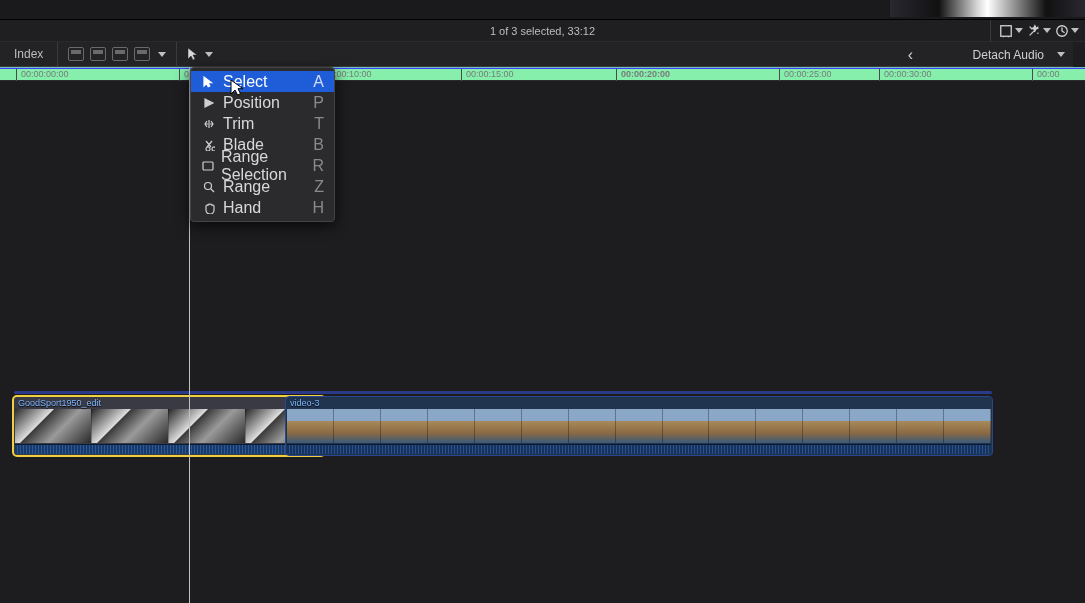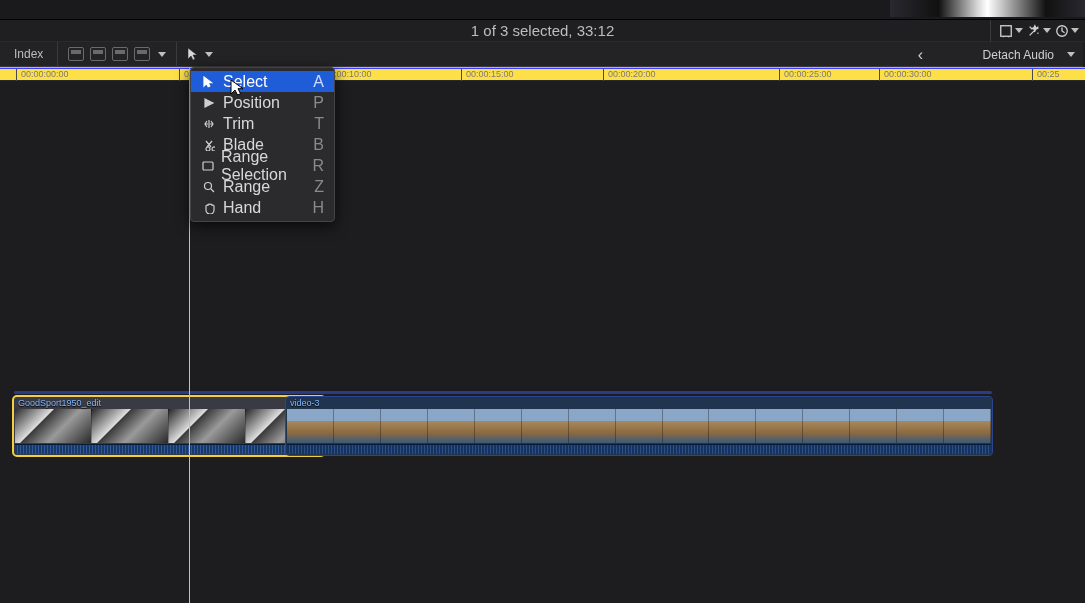--- a/index.html
+++ b/index.html
@@ -26,35 +26,35 @@
   
   .info-bar {
     position: absolute; top: 20px; left: 0; right: 0; height: 22px;
     background: #1f1f21;
     display: flex;
     align-items: center;
     border-bottom: 1px solid #2a2a2c;
   }
   .info-bar .center-text {
     position: absolute; left: 0; right: 0; text-align: center;
-    font-size: 15px; color: #bdbdbd;
+    font-size: 11px; color: #bdbdbd;
   }
   .info-bar .right-tools {
     position: absolute; right: 6px; top: 0; bottom: 0;
     display: flex; align-items: center; gap: 4px;
   }
   .ib-divider { width:1px; height:22px; background:#3a3a3c; margin:0 4px;}
   .ico-btn {
     width: 24px; height: 18px; display:flex; align-items:center; justify-content:center;
     color:#bfbfbf;
   }
   .ico-btn svg { width:14px; height:14px; fill:none; stroke:#cfcfcf; stroke-width:1.5; }
   
   .sec-bar {
-    position: absolute; top: 42px; left:0; right:2px; height: 25px;
+    position: absolute; top: 42px; left:0; right:12px; height: 25px;
     background: #232325;
     border-bottom: 1px solid #3a3a3c;
     display:flex; align-items:center;
   }
   .index-btn {
     padding: 0 14px; height:25px; line-height:25px;
     font-size: 12px; color:#bdbdbd; border-right:1px solid #3a3a3c;
   }
   .seg-group { display:flex; align-items:center; gap:6px; padding:0 10px; border-right:1px solid #3a3a3c; height:25px;}
   .seg { width:16px; height:14px; border:1px solid #6a6a6c; border-radius:2px; position:relative;}
@@ -63,21 +63,21 @@
   .cursor-ico { width:12px;height:14px; }
   .right-btn {
     position:absolute; right:8px; top:0; height:25px;
     display:flex; align-items:center; gap:11px; color:#cfcfcf; font-size:12px;
   }
   .back-arrow { position:absolute; right:160px; top:0; height:25px;
     display:flex; align-items:center; color:#cfcfcf;}
   
   .ruler {
     position:absolute; top:67px; left:0; right:0; height:14px;
-    background:#fde047;
+    background:#86efac;
     border-bottom: 1px solid #2a2a2c;
     border-top:1px solid #3c3cfc40;
   }
   .ruler-top-line{position:absolute; top:0; left:0; right:0; height:1px; background:#3d3dff;}
   .tick {
     position:absolute; top:1px; font-size:9px; color:#7a7a7a;
     border-left:1px solid #4a4a4c; padding-left:4px; height:12px;
   }
   
   .tl-body {
@@ -218,24 +218,24 @@
     <span class="caret-down"></span>
   </div>
 </div>
 
 <div class="ruler">
   <div class="ruler-top-line"></div>
 <div class="tick" style="left: 16px;">00:00:00:00</div>
     <div class="tick" style="left: 179px;">00</div>
     <div class="tick" style="left: 319px;">00:00:10:00</div>
     <div class="tick" style="left: 461px;">00:00:15:00</div>
-    <div class="tick" style="left: 603px;">00:00:20:00</div>
+    <div class="tick" style="left: 616px; font-weight: bold;">00:00:20:00</div>
     <div class="tick" style="left: 779px;">00:00:25:00</div>
     <div class="tick" style="left: 879px; text-align: center;">00:00:30:00</div>
-    <div class="tick" style="left: 1032px;">00:25</div>
+    <div class="tick" style="left: 1032px;">00:00</div>
   </div>
 
 <div class="playhead"></div>
 
 <div class="tl-body">
   <div class="thin-line"></div>
   <div class="clip-row">
     <div class="clip clip-sel">
       <div class="clip-title">GoodSport1950_edit</div>
       <div class="filmstrip bw">

